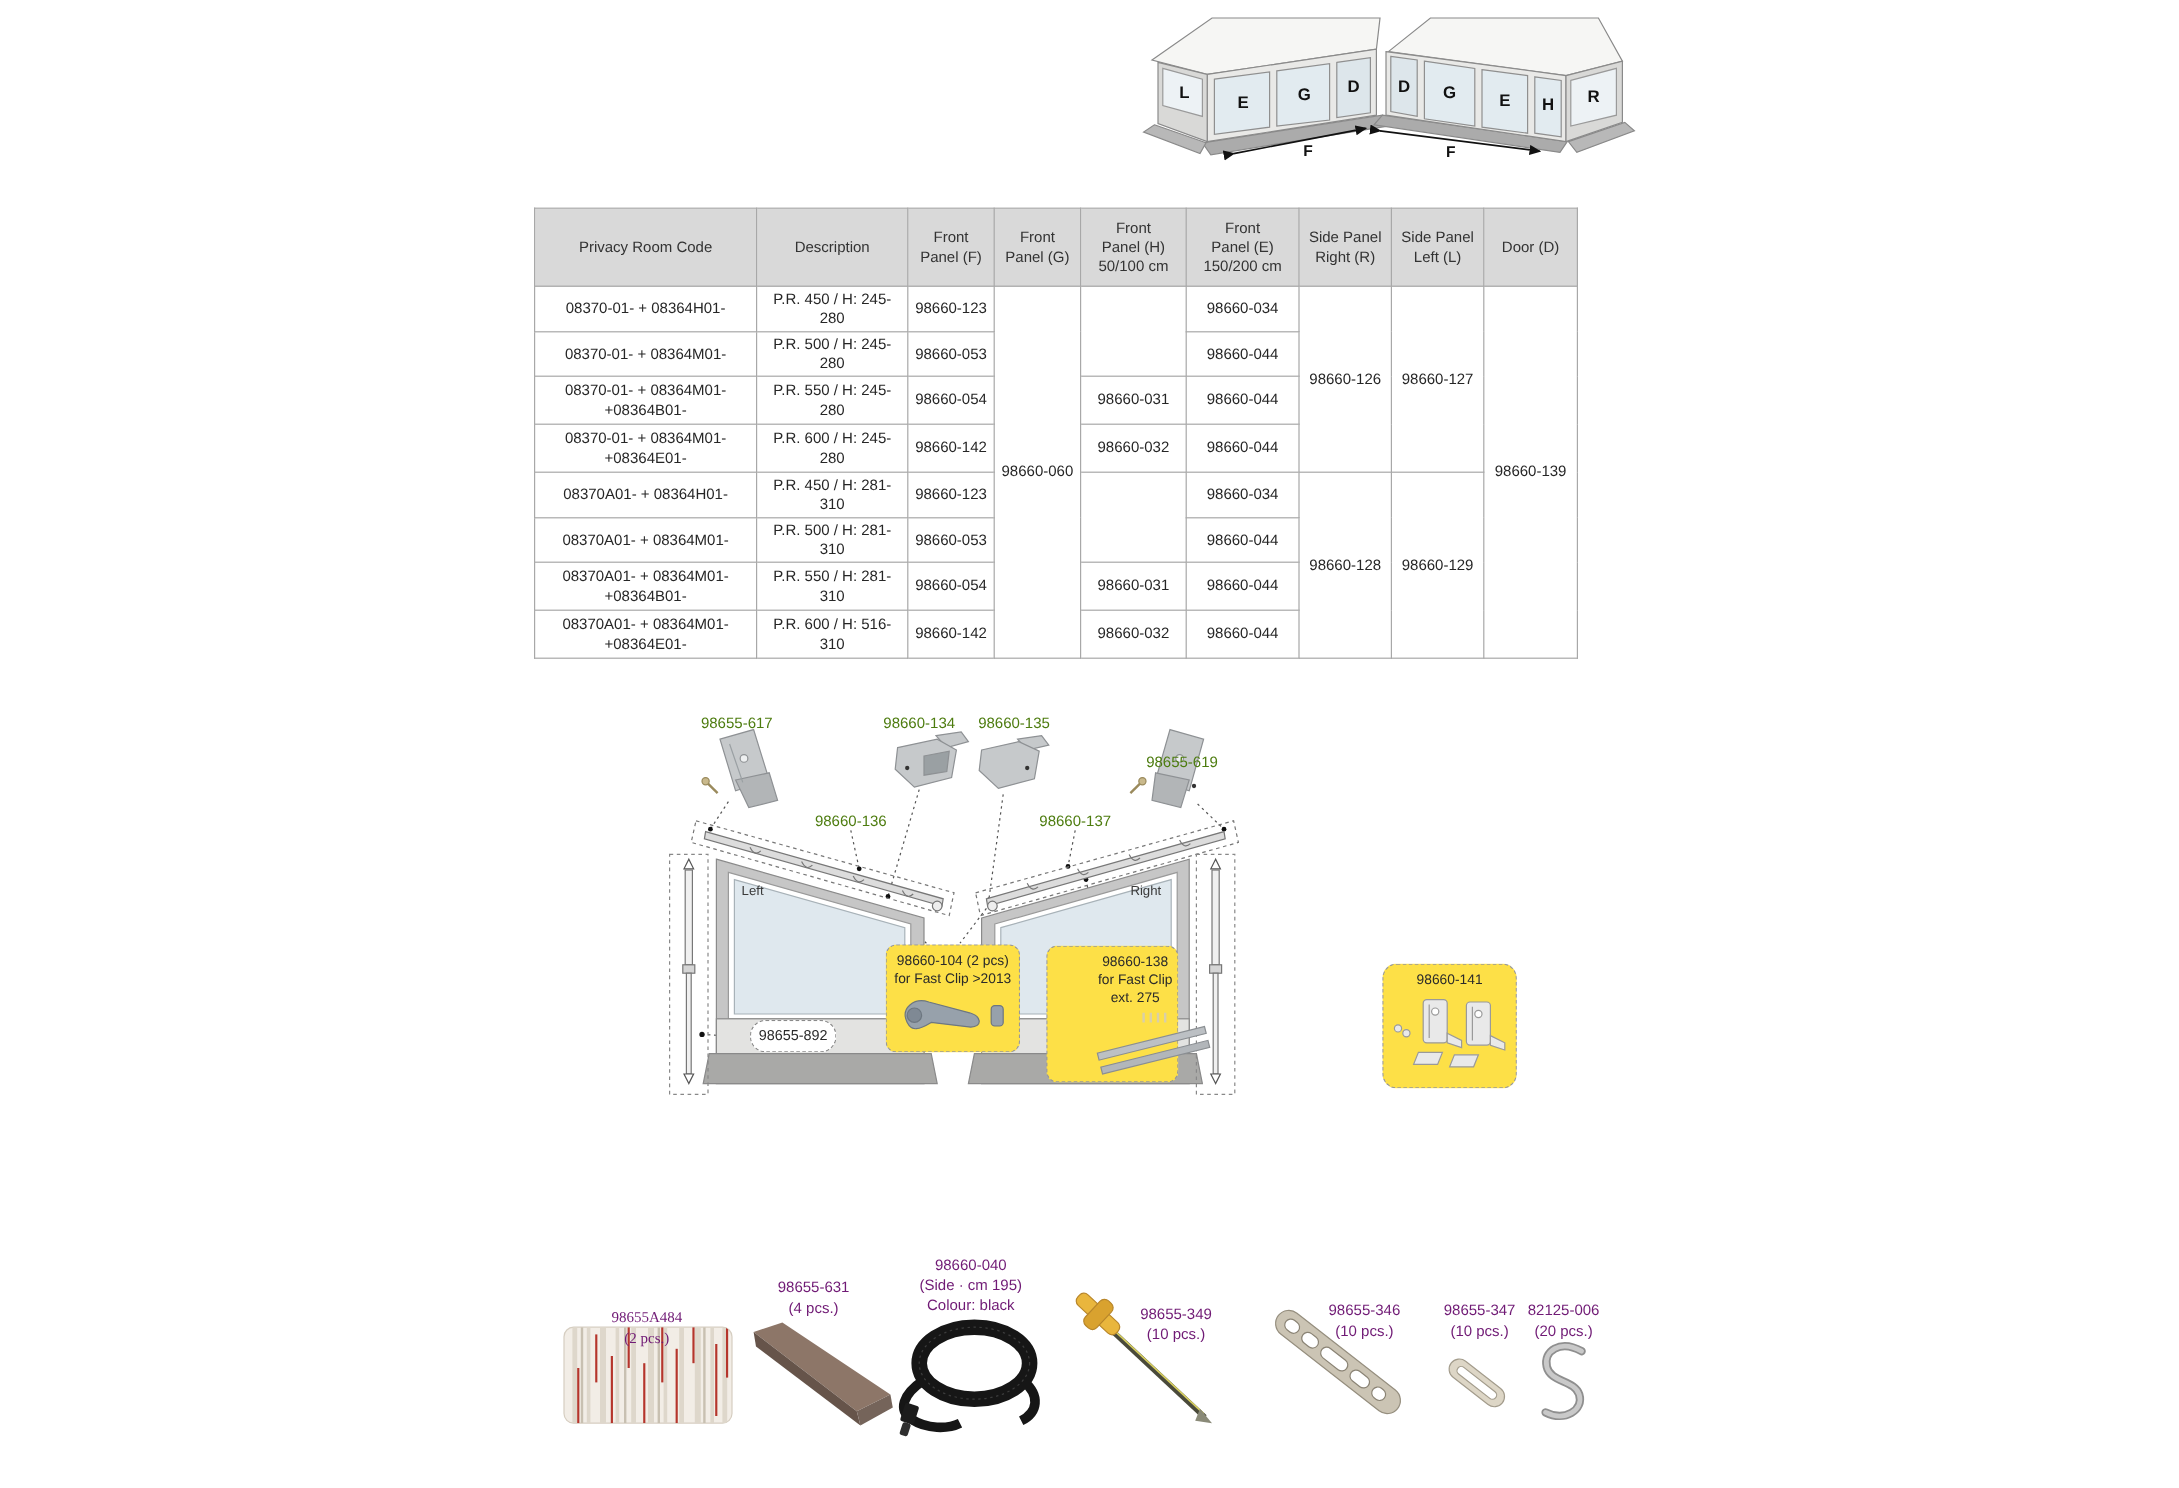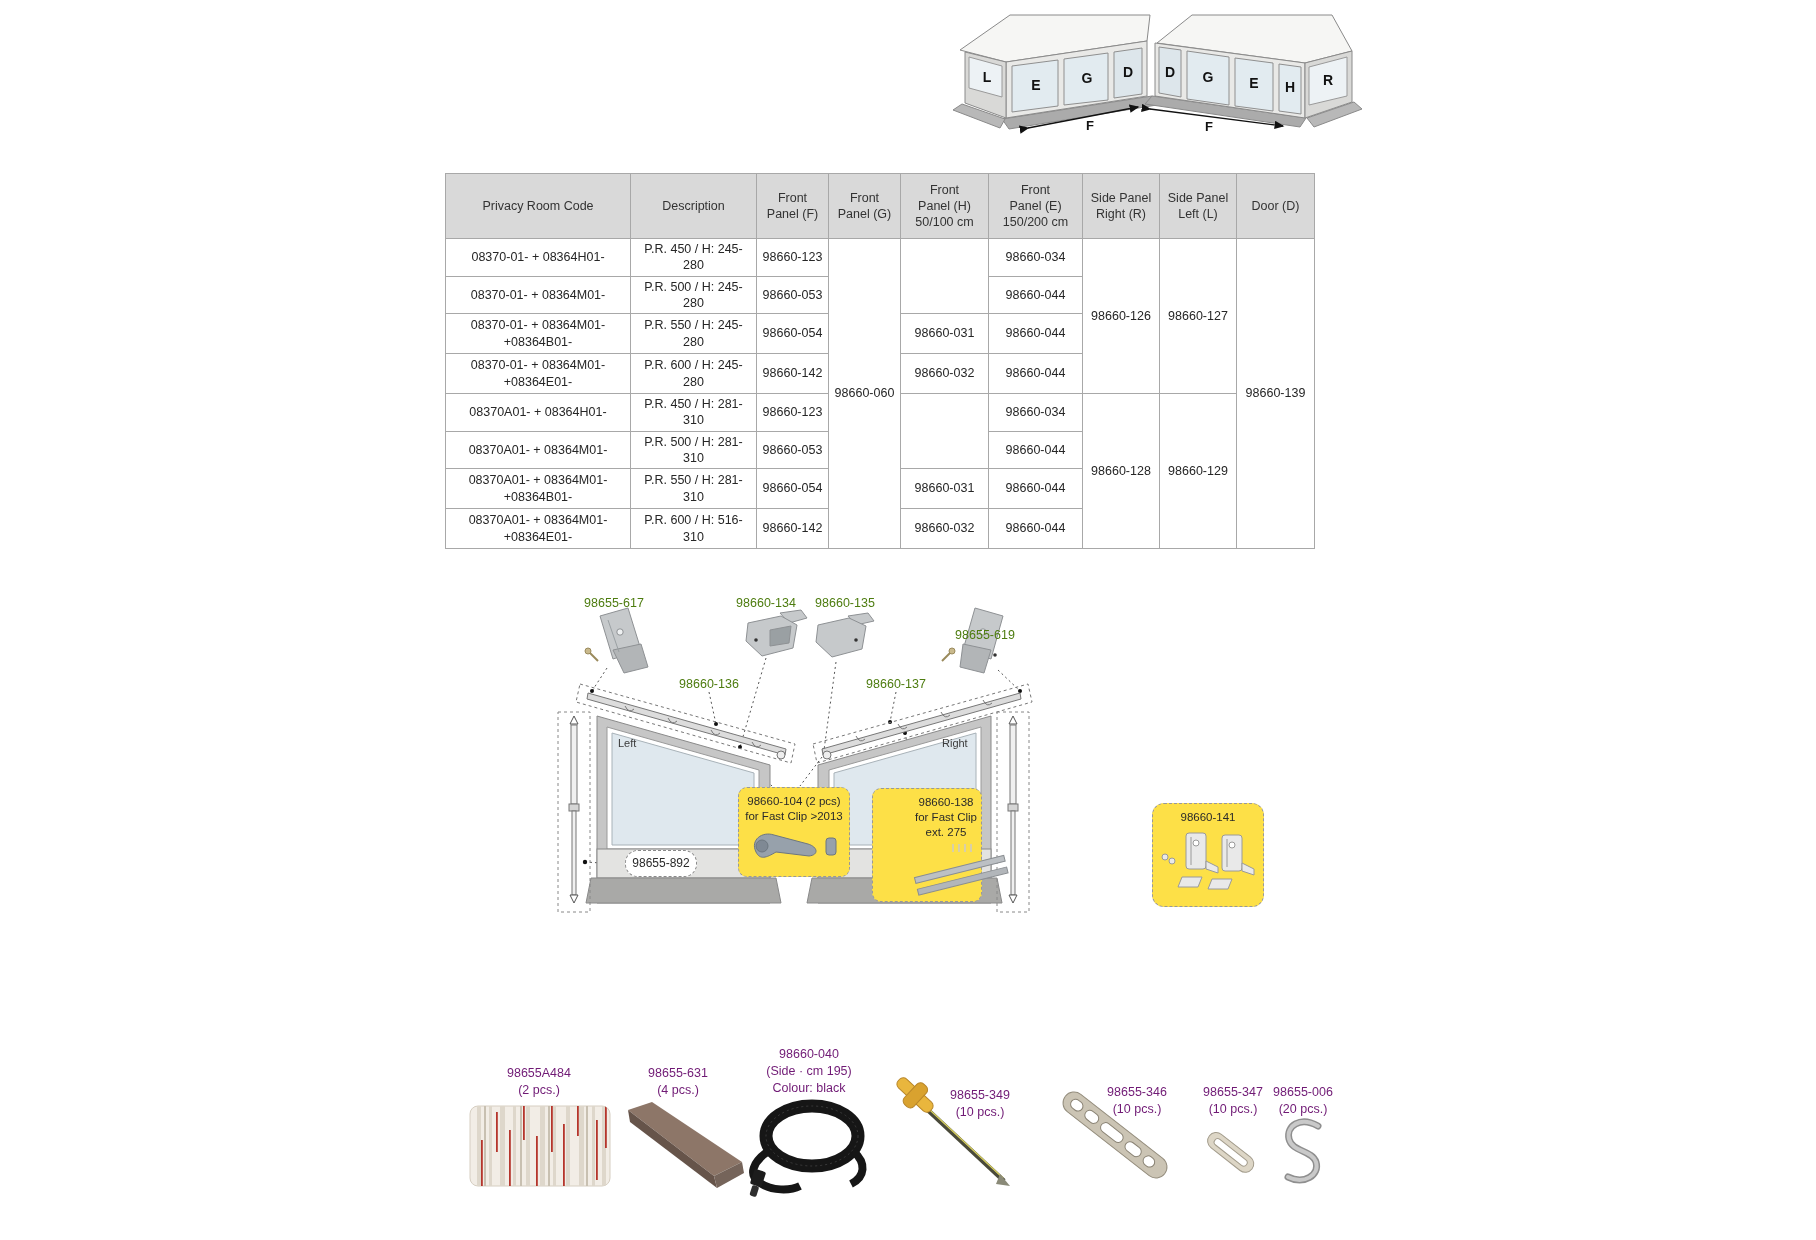--- a/index.html
+++ b/index.html
@@ -433,21 +433,21 @@
       <rect x="1204" y="1144" width="54" height="17" rx="8.5" fill="#ddd6c6" stroke="#a39c8c"></rect>
       <rect x="1211" y="1149" width="40" height="7" rx="3.5" fill="#ffffff" stroke="#a39c8c"></rect>
     </g>
 
     <g fill="none" stroke-linecap="round">
       <path d="M1318,1126 C1300,1116 1286,1126 1289,1139 C1292,1152 1312,1150 1316,1162 C1320,1175 1304,1185 1288,1177" stroke="#8f8f8f" stroke-width="7"></path>
       <path d="M1318,1126 C1300,1116 1286,1126 1289,1139 C1292,1152 1312,1150 1316,1162 C1320,1175 1304,1185 1288,1177" stroke="#c9c9c9" stroke-width="4"></path>
     </g>
   </svg>
 
-  <div class="acc-label" style="left:464px;top:1065px;">
+  <div class="acc-label" style="left:464px;top:1090px;font-family:Liberation Serif, serif;">
     <div>98655A484</div>
     <div class="prel">(2 pcs.)</div>
   </div>
   <div class="acc-label" style="left:603px;top:1065px;">
     <div>98655-631</div>
     <div class="prel">(4 pcs.)</div>
   </div>
   <div class="acc-label" style="left:734px;top:1046px;">
     <div>98660-040</div>
     <div class="prel">(Side · cm 195)
@@ -459,17 +459,17 @@
   </div>
   <div class="acc-label" style="left:1062px;top:1084px;">
     <div>98655-346</div>
     <div class="prel">(10 pcs.)</div>
   </div>
   <div class="acc-label" style="left:1158px;top:1084px;">
     <div>98655-347</div>
     <div class="prel">(10 pcs.)</div>
   </div>
   <div class="acc-label" style="left:1228px;top:1084px;">
-    <div>98655-006</div>
+    <div>82125-006</div>
     <div class="prel">(20 pcs.)</div>
   </div>
 
 </div>
 
 </body></html>

